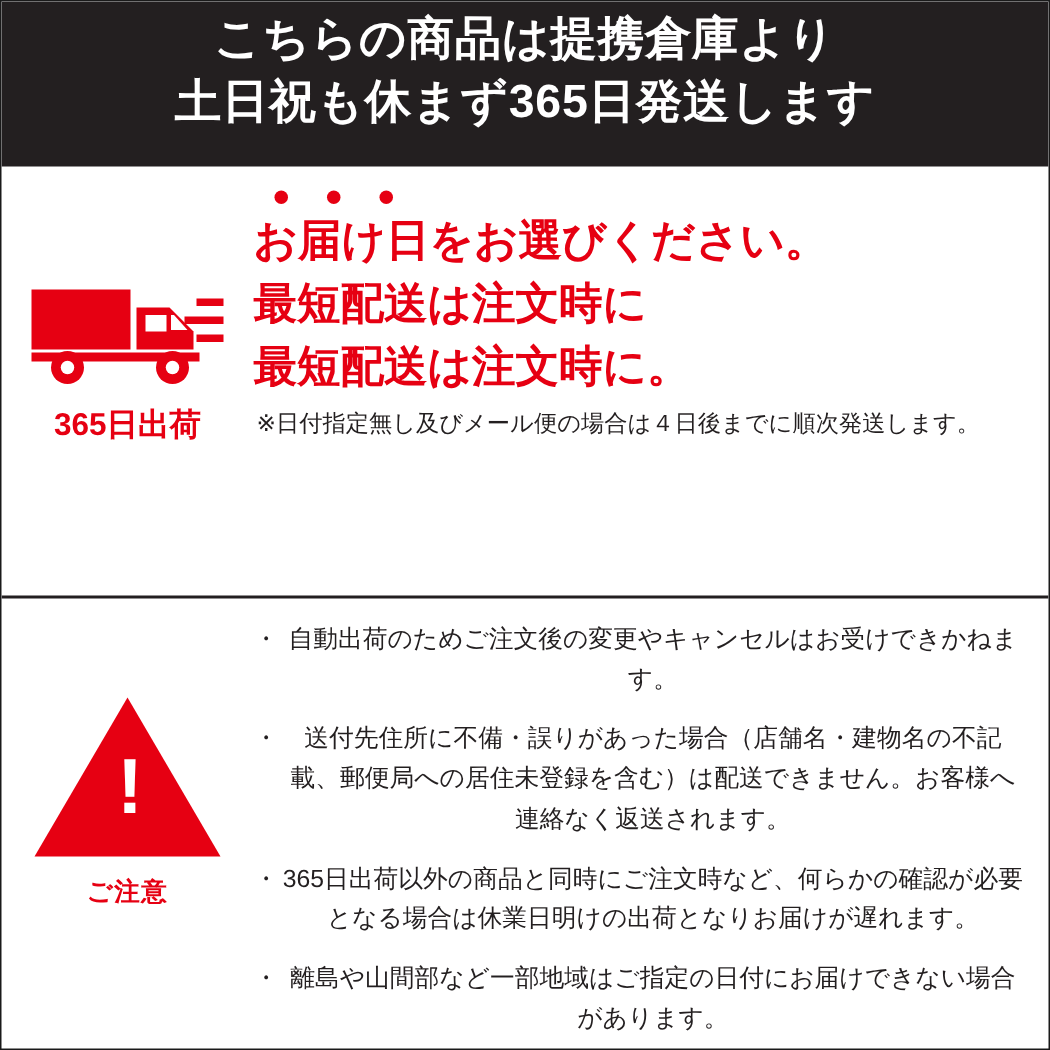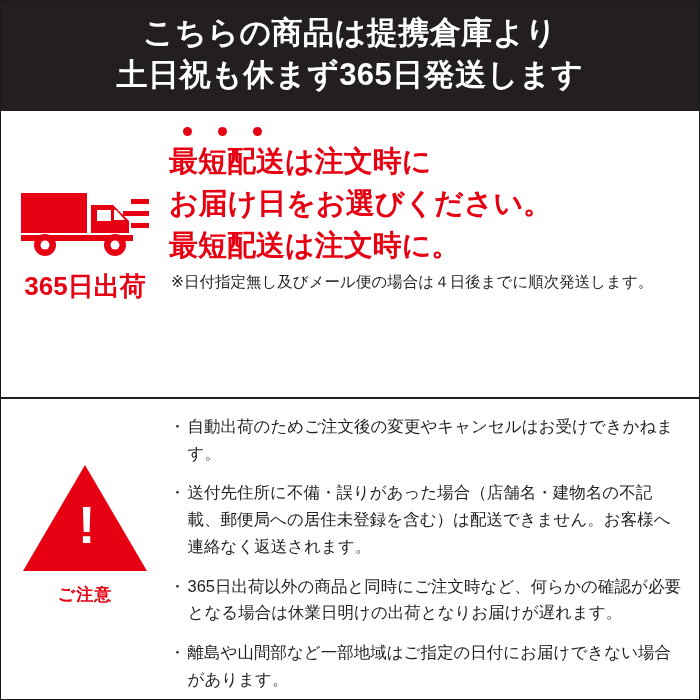--- a/index.html
+++ b/index.html
@@ -22,21 +22,21 @@
 
   
   .header {
     background: #231f20;
     color: #ffffff;
     height: 110px;
     box-sizing: border-box;
     display: flex;
     flex-direction: column;
     align-items: center;
-    justify-content: center;
+    justify-content: flex-start;
     padding: 4px 0 8px 0;
   }
   .header-line {
     font-size: 31px;
     font-weight: bold;
     letter-spacing: 0.5px;
     line-height: 1.35;
     white-space: nowrap;
   }
 
@@ -59,21 +59,21 @@
     padding-top: 58px;
     box-sizing: border-box;
   }
   .truck-icon {
     width: 132px;
     height: 78px;
     position: relative;
   }
   .truck-label {
     color: #e60012;
-    font-size: 26px;
+    font-size: 21px;
     font-weight: bold;
     margin-top: 10px;
     letter-spacing: 0px;
   }
   .msg-col {
     flex: 1 1 auto;
     padding-right: 14px;
     box-sizing: border-box;
     display: flex;
     flex-direction: column;
@@ -166,20 +166,21 @@
     margin-bottom: 13px;
     display: flex;
     align-items: flex-start;
   }
   .bullet .mark {
     flex: 0 0 auto;
     margin-right: 2px;
   }
   .bullet .txt {
     flex: 1 1 auto;
+    text-align: center;
   }
 </style>
 </head>
 <body>
 
 <div class="banner">
 
   <div class="header">
     <div class="header-line">こちらの商品は提携倉庫より</div>
     <div class="header-line">土日祝も休まず365日発送します</div>
@@ -212,22 +213,22 @@
       </div>
       <div class="truck-label">365日出荷</div>
     </div>
 
     <div class="msg-col">
       <div class="dots">
         <span class="dot"></span>
         <span class="dot"></span>
         <span class="dot"></span>
       </div>
+      <div class="msg-line">お届け日をお選びください。</div>
       <div class="msg-line">最短配送は注文時に</div>
-      <div class="msg-line">お届け日をお選びください。</div>
       <div class="msg-line">最短配送は注文時に。</div>
       <div class="note">※日付指定無し及びメール便の場合は４日後までに順次発送します。</div>
     </div>
   </div>
 
   <div class="caution">
     <div class="caution-col">
       <div class="warn-tri">
         <div class="warn-bang">!</div>
       </div>

